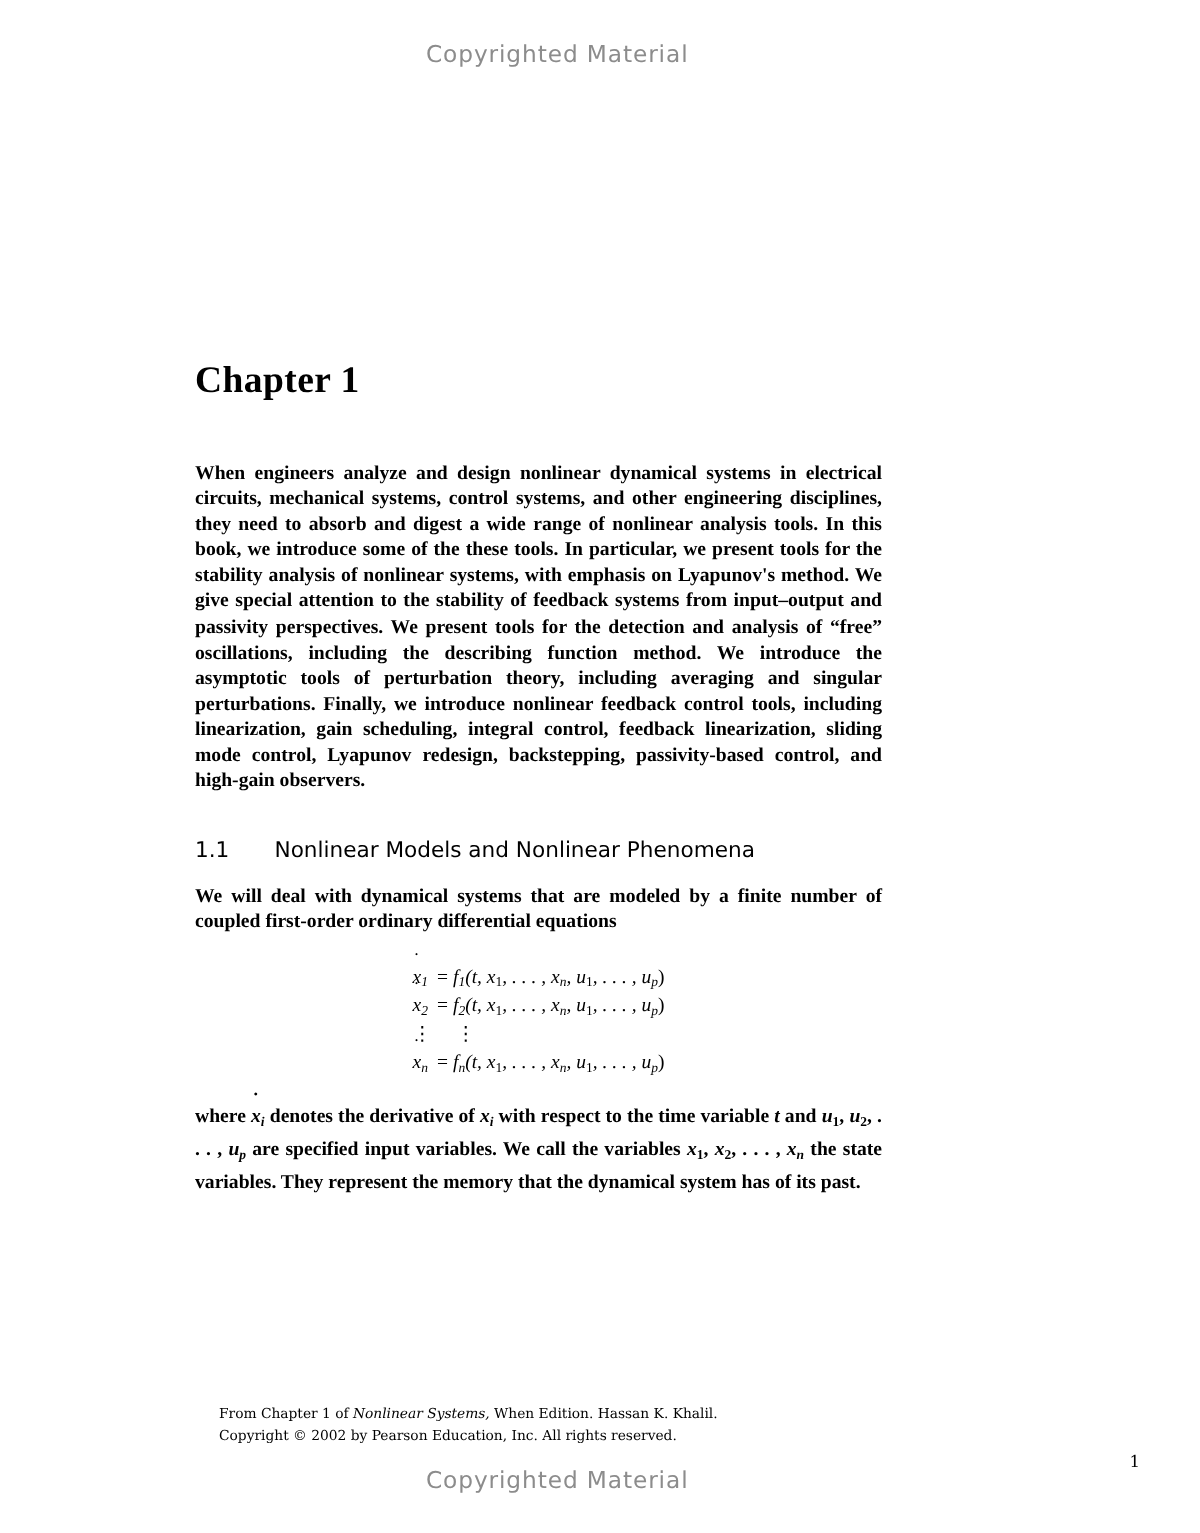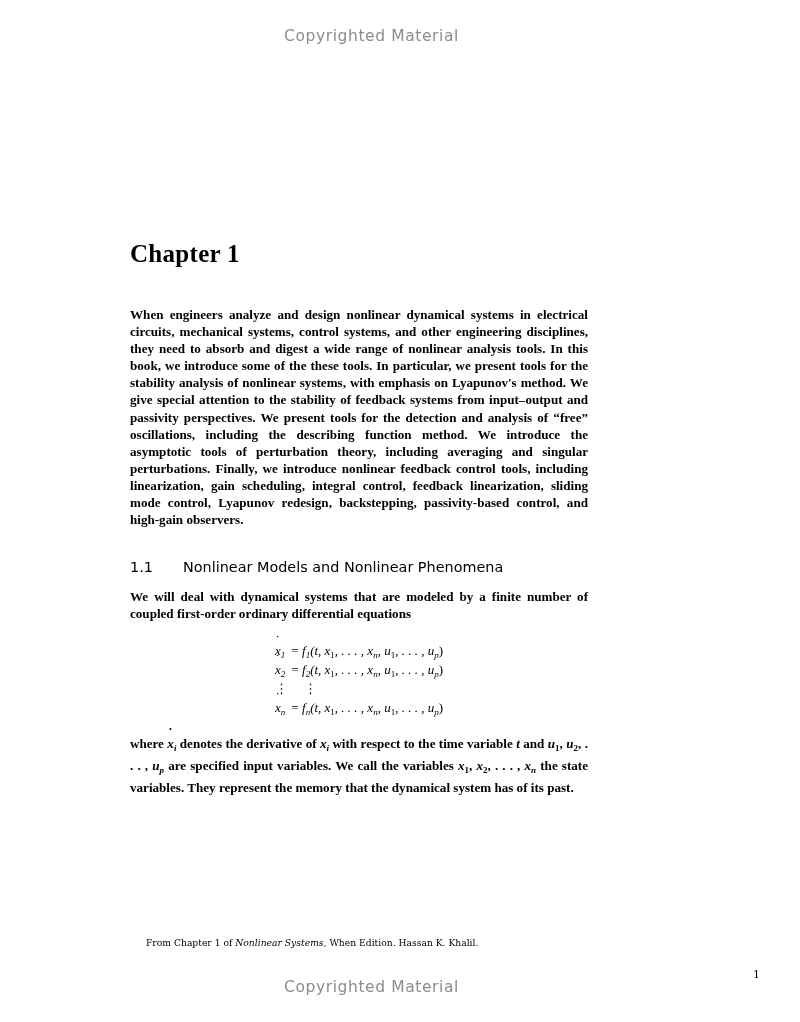--- a/index.html
+++ b/index.html
@@ -212,19 +212,20 @@
       </tbody>
         </table>
     </div>
 
     <p class="body-text"><span>where </span><span class="dotvar">x</span><span class="sub">i</span><span> denotes the derivative of </span><i class="mathvar">x</i><span class="sub">i</span><span> with respect to the time variable </span><i class="mathvar">t</i><span> and </span><i class="mathvar">u</i><span class="sub-up">1</span><span>, </span><i class="mathvar">u</i><span class="sub-up">2</span><span>, . . . , </span><i class="mathvar">u</i><span class="sub">p</span><span> are specified input variables. We call the variables </span><i class="mathvar">x</i><span class="sub-up">1</span><span>, </span><i class="mathvar">x</i><span class="sub-up">2</span><span>, . . . , </span><i class="mathvar">x</i><span class="sub">n</span><span> the state variables.  They represent the memory that the dynamical system has of its past.</span></p>
 
   </div>
 
   <div class="footer">
     <div><span>From Chapter 1 of </span><i>Nonlinear Systems,</i><span> When Edition. Hassan K. Khalil.</span></div>
+    <div>Copyright © 2002 by Pearson Education, Inc. All rights reserved.</div>
   </div>
 
   <div class="page-number">1</div>
 
   <div class="watermark watermark-bottom">Copyrighted Material</div>
 
 </div>
 
 </body></html>

